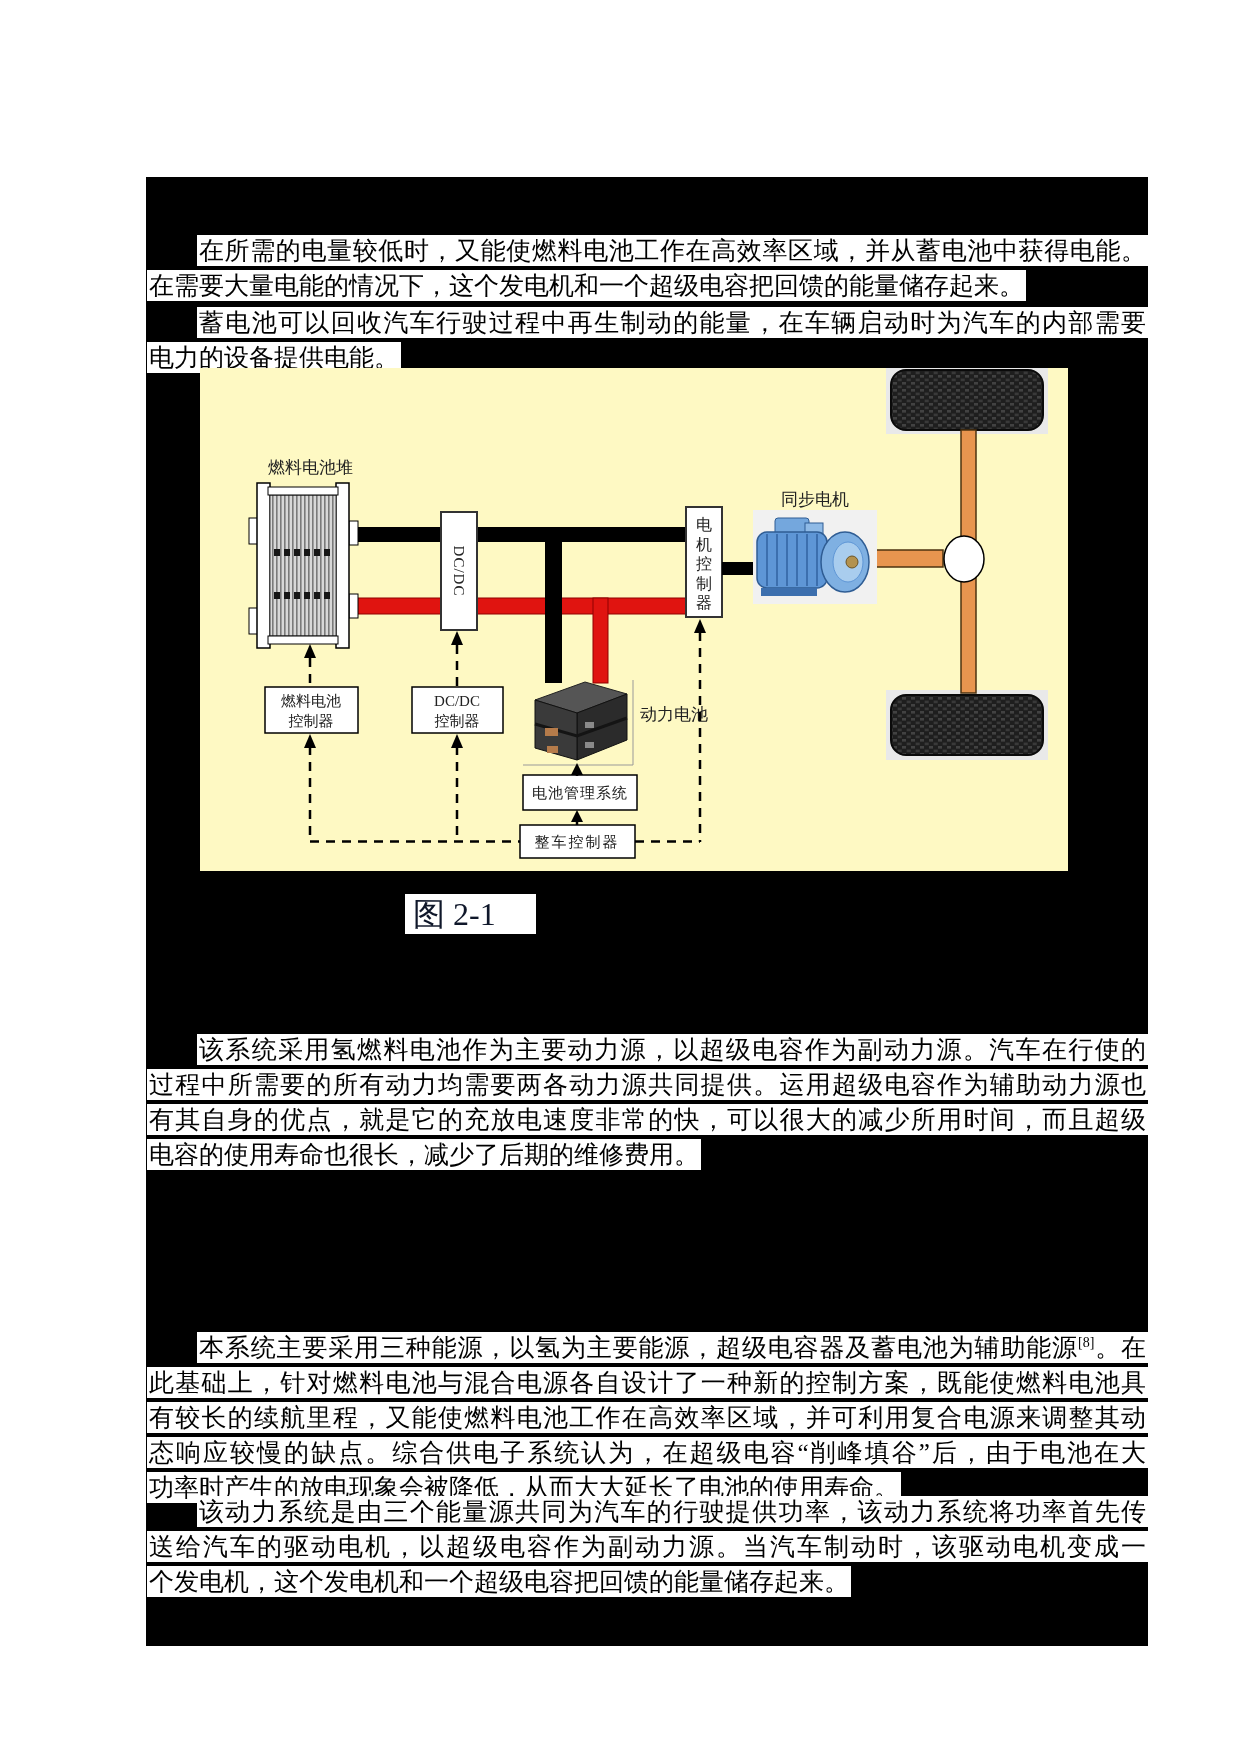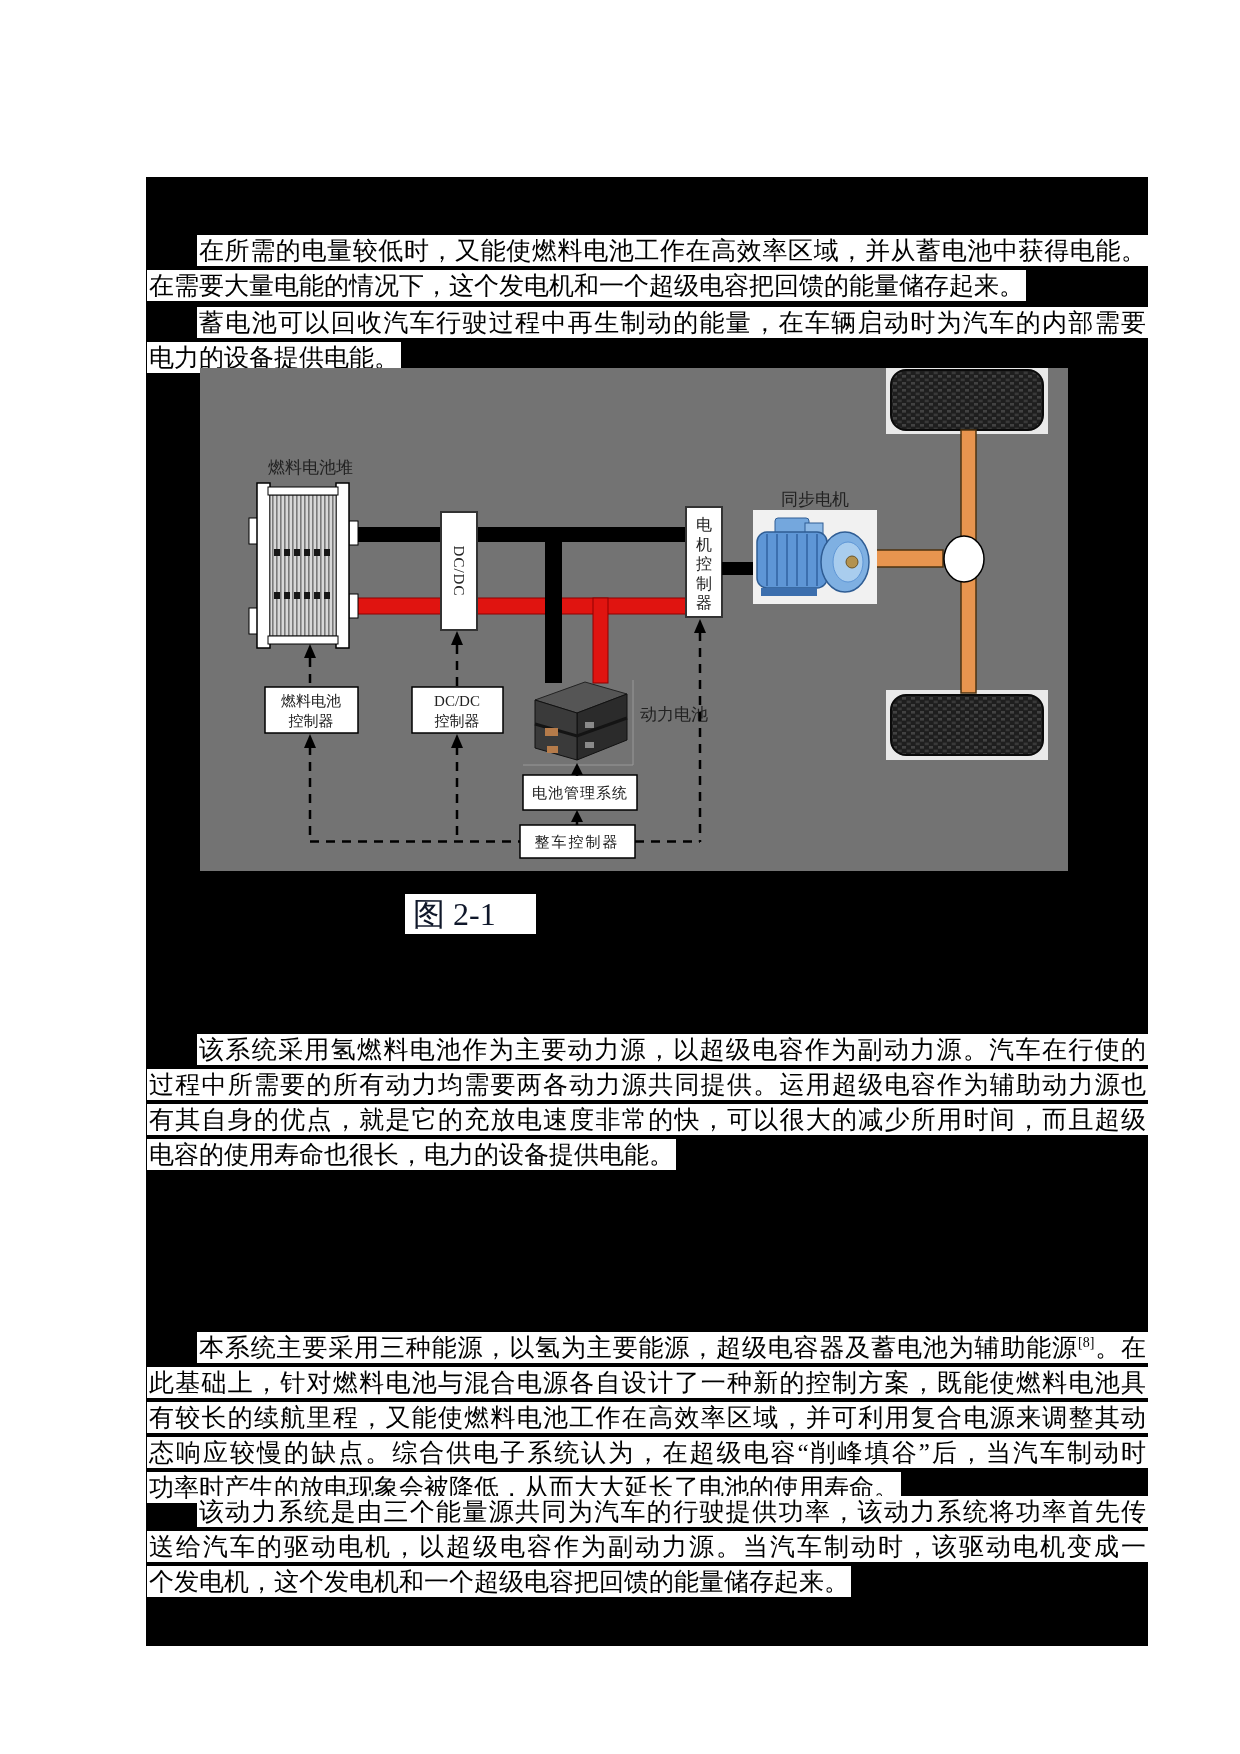--- a/index.html
+++ b/index.html
@@ -6,21 +6,21 @@
   .page{position:relative;width:1240px;height:1754px;background:#ffffff;overflow:hidden;
         font-family:"Liberation Serif","DejaVu Serif",serif;}
   .content-block{position:absolute;left:146px;top:177px;width:1002px;height:1469px;background:#000000;}
   .para{position:absolute;left:1px;width:1001px;color:#000;}
   .tline{font-size:25px;line-height:35px;white-space:nowrap;
          text-align:justify;text-align-last:justify;text-justify:inter-character;}
   .tline.last{text-align-last:left;}
   .tline.indent{text-indent:50px;}
   .hl{background:#ffffff;padding:2px 2px;-webkit-box-decoration-break:clone;box-decoration-break:clone;}
   sup{font-size:14px;line-height:0;vertical-align:super;}
-  .figure{position:absolute;left:54px;top:191px;width:868px;height:503px;background:#737373;}
+  .figure{position:absolute;left:54px;top:191px;width:868px;height:503px;background:#fef9c3;}
   .caption{position:absolute;left:259px;top:720px;color:#0f172a;font-size:32px;line-height:34px;}
   .caption .hl{padding:2px 40px 2px 8px;}
   svg text{font-family:"Liberation Serif","DejaVu Serif",serif;fill:#222;}
 </style>
 </head>
 <body>
 
 <div class="page">
   <div class="content-block">
 
@@ -170,27 +170,27 @@
     </div>
 
     <div class="caption">
       <span class="hl">图 2-1</span>
     </div>
 
     <div class="para" style="top:855px">
         <div class="tline indent"><span class="hl">该系统采用氢燃料电池作为主要动力源，以超级电容作为副动力源。汽车在行使的</span></div>
         <div class="tline"><span class="hl">过程中所需要的所有动力均需要两各动力源共同提供。运用超级电容作为辅助动力源也</span></div>
         <div class="tline"><span class="hl">有其自身的优点，就是它的充放电速度非常的快，可以很大的减少所用时间，而且超级</span></div>
-        <div class="tline last"><span class="hl">电容的使用寿命也很长，电力的设备提供电能。</span></div>
+        <div class="tline last"><span class="hl">电容的使用寿命也很长，减少了后期的维修费用。</span></div>
       </div>
     <div class="para" style="top:1153px">
         <div class="tline indent"><span class="hl">本系统主要采用三种能源，以氢为主要能源，超级电容器及蓄电池为辅助能源<sup>[8]</sup>。在</span></div>
         <div class="tline"><span class="hl">此基础上，针对燃料电池与混合电源各自设计了一种新的控制方案，既能使燃料电池具</span></div>
         <div class="tline"><span class="hl">有较长的续航里程，又能使燃料电池工作在高效率区域，并可利用复合电源来调整其动</span></div>
-        <div class="tline"><span class="hl">态响应较慢的缺点。综合供电子系统认为，在超级电容“削峰填谷”后，当汽车制动时</span></div>
+        <div class="tline"><span class="hl">态响应较慢的缺点。综合供电子系统认为，在超级电容“削峰填谷”后，由于电池在大</span></div>
         <div class="tline last"><span class="hl">功率时产生的放电现象会被降低，从而大大延长了电池的使用寿命。</span></div>
       </div>
     <div class="para" style="top:1317px">
         <div class="tline indent"><span class="hl">该动力系统是由三个能量源共同为汽车的行驶提供功率，该动力系统将功率首先传</span></div>
         <div class="tline"><span class="hl">送给汽车的驱动电机，以超级电容作为副动力源。当汽车制动时，该驱动电机变成一</span></div>
         <div class="tline last"><span class="hl">个发电机，这个发电机和一个超级电容把回馈的能量储存起来。</span></div>
       </div>
   </div>
 </div>
 

